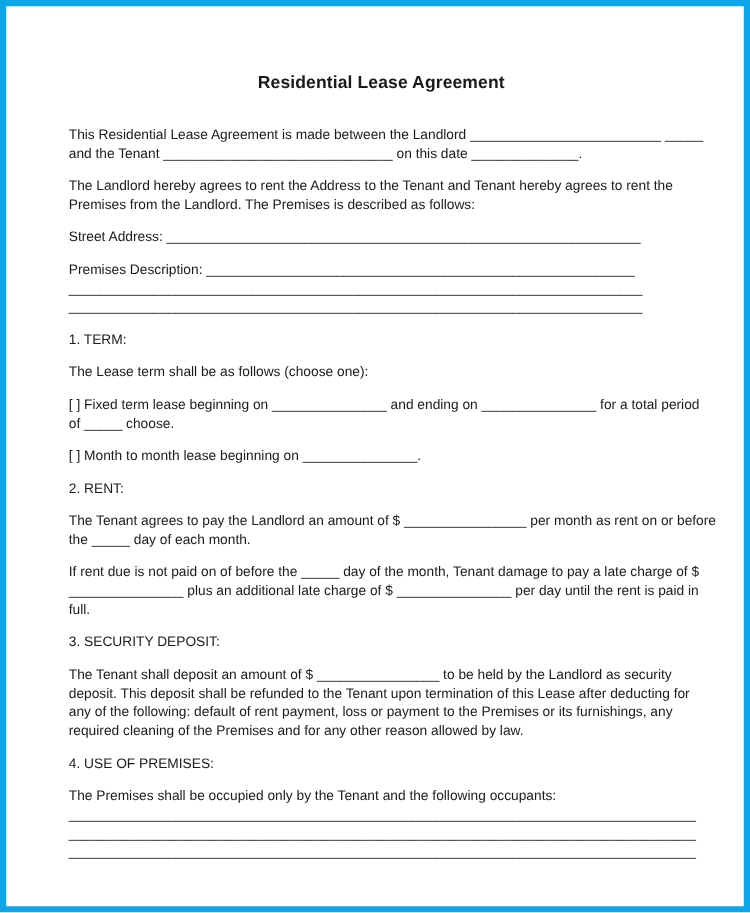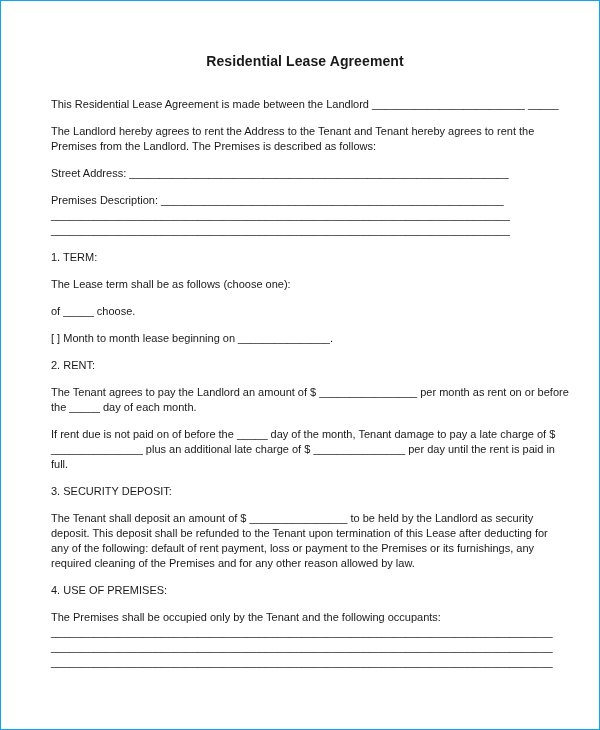--- a/index.html
+++ b/index.html
@@ -5,79 +5,81 @@
   html, body {
     margin: 0;
     padding: 0;
     background: #ffffff;
   }
   .page {
     position: relative;
     width: 600px;
     height: 730px;
     box-sizing: border-box;
-    border: 1px solid #0ea5e9;
+    border: 5px solid #0ea5e9;
     background: #ffffff;
     overflow: hidden;
     font-family: "Liberation Sans", "DejaVu Sans", sans-serif;
     color: #1a1a1a;
   }
   .content {
     box-sizing: border-box;
     padding: 52px 40px 0 50px;
   }
   .doc-title {
     font-size: 14px;
     line-height: 17px;
     font-weight: bold;
     text-align: center;
     margin: 0 0 27px 0;
     letter-spacing: 0.1px;
   }
   .block {
-    margin: 12px 0 11px 0;
+    margin: 0 0 11px 0;
     font-size: 11px;
     line-height: 15px;
   }
   .block.heading {
     font-weight: normal;
   }
   .line {
     white-space: pre;
   }
 </style>
 </head>
 <body>
 
 <div class="page">
   <div class="content">
     <h1 class="doc-title">Residential Lease Agreement</h1>
     <div>
         <div class="block para">
           <div class="line">This Residential Lease Agreement is made between the Landlord _________________________ _____</div>
+          <div class="line">and the Tenant ______________________________ on this date ______________.</div>
         </div>
         <div class="block para">
           <div class="line">The Landlord hereby agrees to rent the Address to the Tenant and Tenant hereby agrees to rent the</div>
           <div class="line">Premises from the Landlord. The Premises is described as follows:</div>
         </div>
         <div class="block para">
           <div class="line">Street Address: ______________________________________________________________</div>
         </div>
         <div class="block para">
           <div class="line">Premises Description: ________________________________________________________</div>
           <div class="line">___________________________________________________________________________</div>
           <div class="line">___________________________________________________________________________</div>
         </div>
         <div class="block heading">
           <div class="line">1. TERM:</div>
         </div>
         <div class="block para">
           <div class="line">The Lease term shall be as follows (choose one):</div>
         </div>
         <div class="block para">
+          <div class="line">[ ] Fixed term lease beginning on _______________ and ending on _______________ for a total period</div>
           <div class="line">of _____ choose.</div>
         </div>
         <div class="block para">
           <div class="line">[ ] Month to month lease beginning on _______________.</div>
         </div>
         <div class="block heading">
           <div class="line">2. RENT:</div>
         </div>
         <div class="block para">
           <div class="line">The Tenant agrees to pay the Landlord an amount of $ ________________ per month as rent on or before</div>

